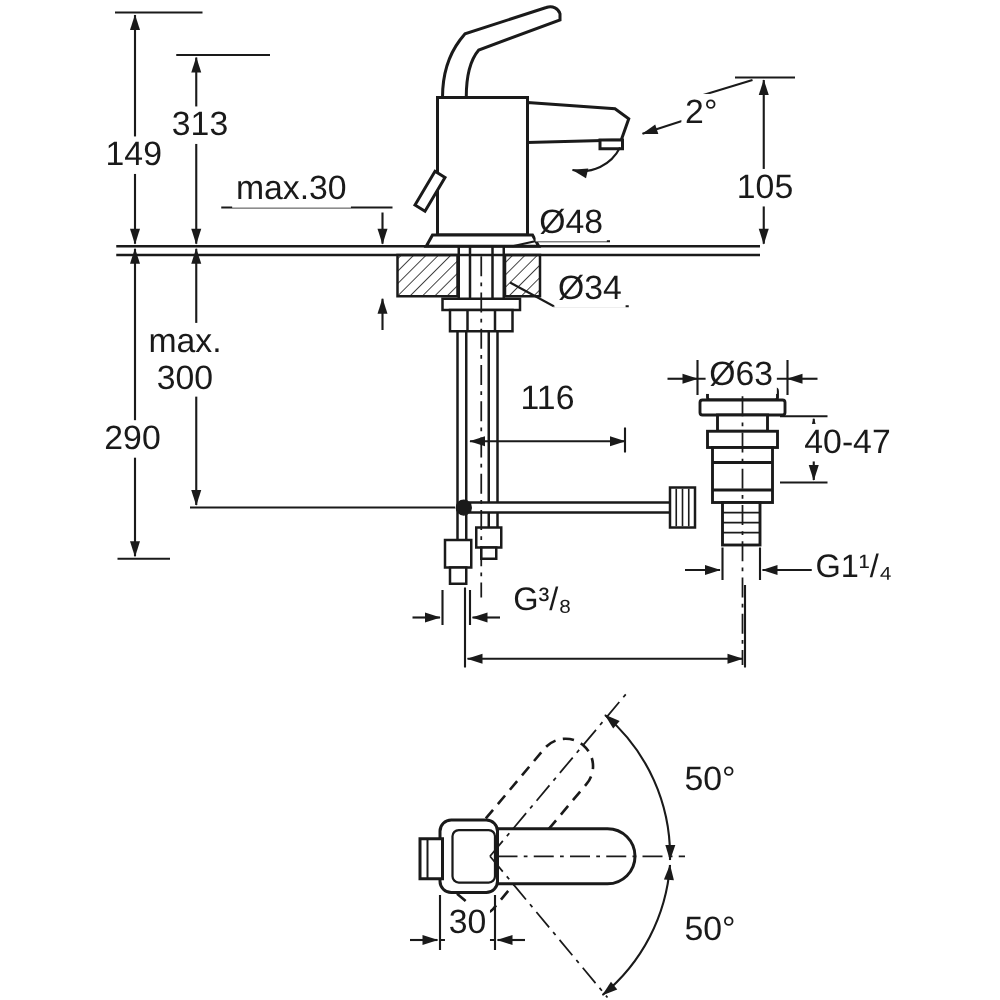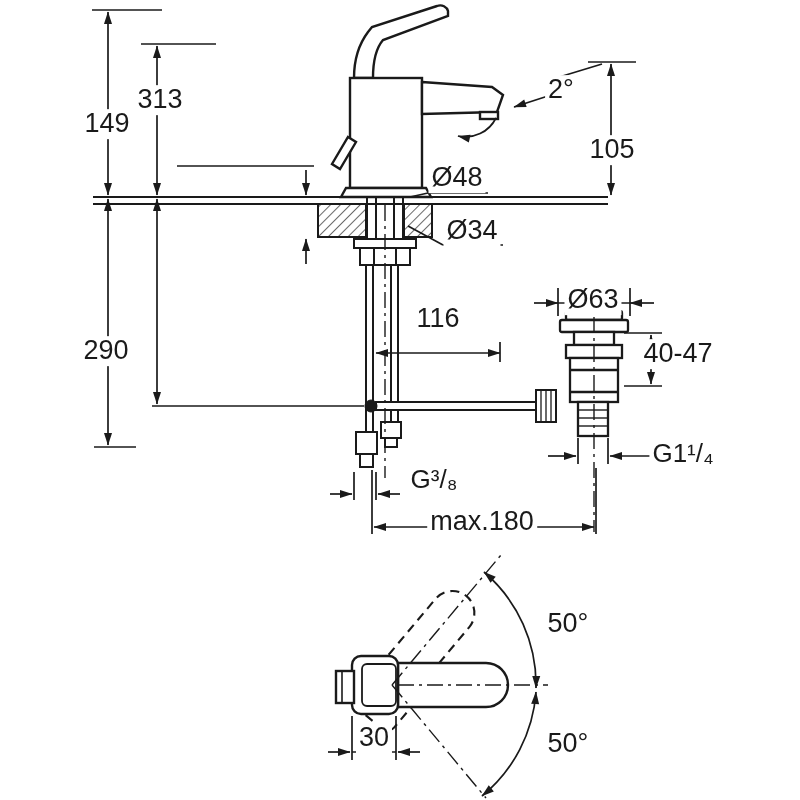--- a/index.html
+++ b/index.html
@@ -170,28 +170,32 @@
     <line x1="352" y1="716" x2="352" y2="760"></line>
     <line x1="396" y1="716" x2="396" y2="760"></line>
     <line x1="352" y1="752" x2="396" y2="752"></line>
     <line x1="328" y1="752" x2="350" y2="752" marker-end="url(#arr)"></line>
     <line x1="420" y1="752" x2="398" y2="752" marker-end="url(#arr)"></line>
   </g>
 </svg>
 
 <div class="dim-label" style="left:107px;top:124px">149</div>
 <div class="dim-label" style="left:160px;top:100px">313</div>
+<div class="dim-label" style="left:233px;top:151px">max.30</div>
 <div class="dim-label" style="left:561px;top:90px">2°</div>
 <div class="dim-label" style="left:612px;top:150px">105</div>
 <div class="dim-label" style="left:457px;top:178px">Ø48</div>
 <div class="dim-label" style="left:472px;top:231px">Ø34</div>
+<div class="dim-label" style="left:148px;top:288px">
+  <div>max.</div>
+  <div>300</div>
+</div>
 <div class="dim-label" style="left:106px;top:351px">290</div>
 <div class="dim-label" style="left:438px;top:319px">116</div>
 <div class="dim-label" style="left:593px;top:300px">Ø63</div>
 <div class="dim-label" style="left:678px;top:354px">40-47</div>
 <div class="dim-label small" style="left:683px;top:453px">G1¹/₄</div>
 <div class="dim-label small" style="left:434px;top:479px">G³/₈</div>
-<div class="dim-label" style="left:482px;top:522px">max.180</div>
 <div class="dim-label" style="left:568px;top:624px">50°</div>
 <div class="dim-label" style="left:568px;top:744px">50°</div>
 <div class="dim-label" style="left:374px;top:738px">30</div>
 
 </div>
 
 </body></html>

